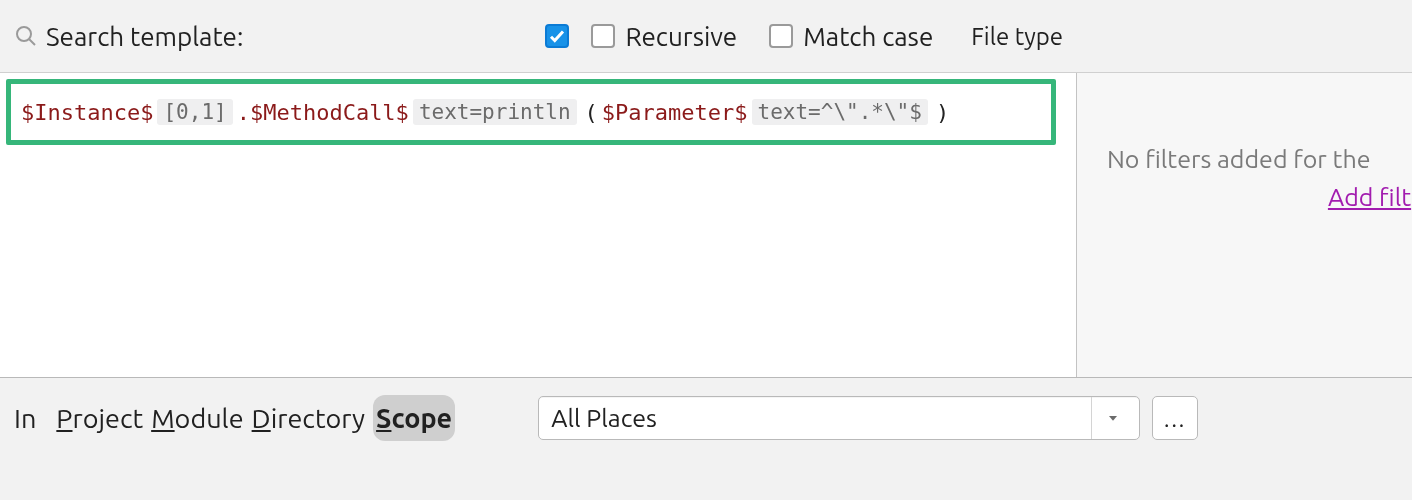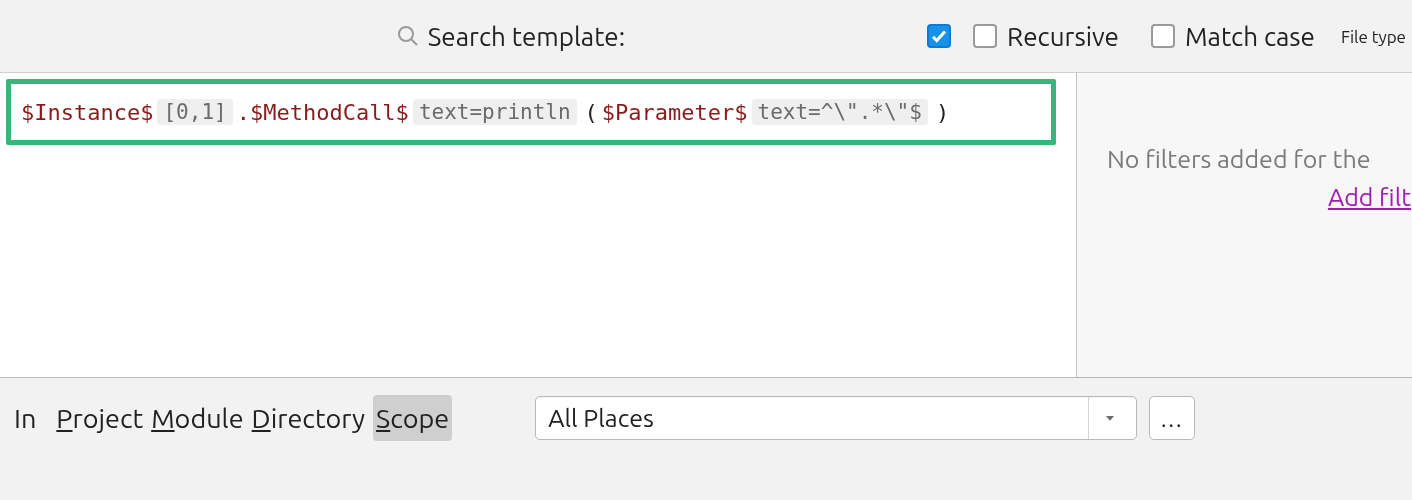--- a/index.html
+++ b/index.html
@@ -11,22 +11,21 @@
     background: #f2f2f2;
     color: #212121;
     overflow: hidden;
   }
 
   
   .header-row {
     display: flex;
     align-items: center;
     height: 72px;
-    padding: 0 8px;
-    justify-content: flex-end;
+    padding: 0 14px;
   }
   .search-icon {
     width: 24px; height: 24px;
     margin-right: 8px;
     flex-shrink: 0;
   }
   .search-icon svg { width: 24px; height: 24px; display: block; }
   .search-label { font-size: 26px; color: #222; }
 
   .checkbox-group { display: flex; align-items: center; margin-left: 12px; }
@@ -38,21 +37,21 @@
     margin-right: 10px;
     background: #fff;
     display: flex; align-items: center; justify-content: center;
   }
   .cb.checked {
     border-color: #0b7bd5;
     background: #1892e8;
   }
   .cb.checked svg { width: 18px; height: 18px; }
   .cb-label { font-size: 26px; margin-right: 20px; }
-  .filetype-label { font-size: 17px; margin-left: 6px; margin-right: -2px; }
+  .filetype-label { font-size: 24px; margin-left: 18px; margin-right: -2px; }
 
   
   .content-row {
     display: flex;
     border-top: 1px solid #d0d0d0;
     border-bottom: 1px solid #b9b9b9;
     height: 306px;
     background: #fdfdfd;
   }
   .template-pane {
@@ -111,22 +110,23 @@
     align-items: center;
     height: 80px;
     padding: 0 14px;
     gap: 0;
   }
   .scope-in { font-size: 27px; margin-right: 20px; }
   .scope-item { font-size: 27px; margin-right: 8px; }
   .scope-item .ul { text-decoration: underline; }
   .scope-item.active {
     background: #cfcfcf;
-    border-radius: 4px;
+    border-radius: 12px;
     padding: 8px 3px;
+    font-weight: bold;
   }
 
   .scope-gap { width: 62px; }
 
   .combo {
     flex: 0 0 auto;
     width: 602px;
     height: 44px;
     background: #ffffff;
     border: 1px solid #b9b9b9;

